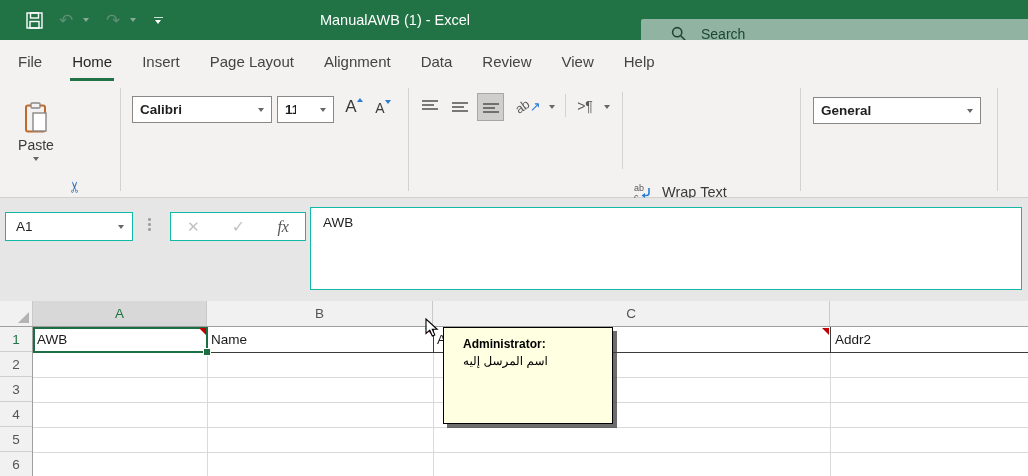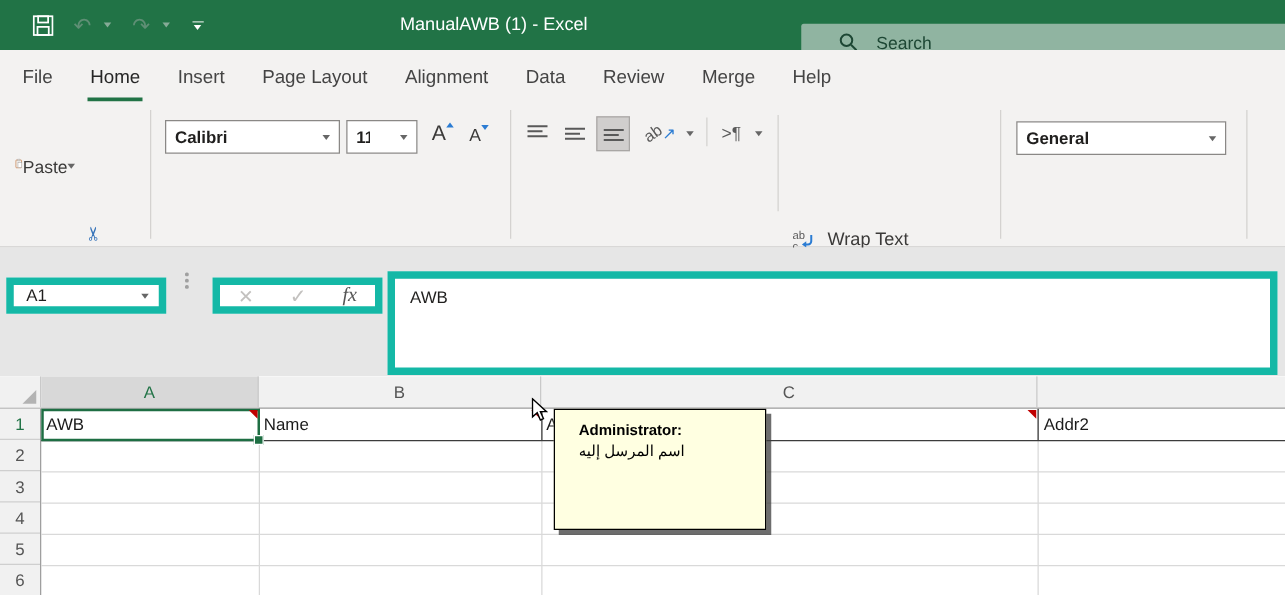--- a/index.html
+++ b/index.html
@@ -41,21 +41,21 @@
   .selectbox .val{flex:1;padding-left:7px;white-space:nowrap;overflow:hidden;}
   .selectbox .caret{margin-right:7px;}
   .glyphbtn{font-size:15px;color:#3b3a39;}
   .selbg{background:#d0cecd;border:1px solid #a9a7a5;box-sizing:border-box;}
   .stacknum{font-size:8px;line-height:8px;color:#3b3a39;text-align:center;white-space:pre;}
   .stacknum b{color:#2b7cd3;font-weight:normal;}
   .overflowtxt{position:absolute;left:1004px;top:132px;font-size:14px;color:#3b3a39;line-height:17px;}
 
   
   .fstrip{position:absolute;left:0;top:198px;width:1028px;height:103px;background:#e6e6e6;}
-  .whitebox{position:absolute;background:#fff;border:6px solid #14b8a6;box-sizing:border-box;margin-top:10px;}
+  .whitebox{position:absolute;background:#fff;border:1px solid #14b8a6;box-sizing:border-box;}
   .namebox{left:5px;top:14px;width:128px;height:29px;display:flex;align-items:center;}
   .namebox .val{flex:1;padding-left:10px;font-size:13.5px;color:#201f1e;}
   .namebox .caret{margin-right:8px;}
   .fxbox{left:170px;top:14px;width:136px;height:29px;display:flex;align-items:center;justify-content:space-around;}
   .finput{left:310px;top:9px;width:712px;height:83px;}
   .finput .val{padding:7px 0 0 12px;font-size:13.5px;color:#201f1e;}
   .dots{position:absolute;left:148px;top:20px;display:flex;flex-direction:column;gap:2.5px;}
   .dots i{width:2.5px;height:2.5px;border-radius:50%;background:#a0a0a0;}
 
   
@@ -129,31 +129,31 @@
 </div>
 
 <div class="tabrow">
   <span class="tab">File</span>
   <span class="tab active">Home</span>
   <span class="tab">Insert</span>
   <span class="tab">Page Layout</span>
   <span class="tab">Alignment</span>
   <span class="tab">Data</span>
   <span class="tab">Review</span>
-  <span class="tab">Merge</span>
+  <span class="tab">View</span>
   <span class="tab">Help</span>
 </div>
 
 <div class="ribbon">
   <div class="vsep" style="left:120px;"></div>
   <div class="vsep" style="left:408px;"></div>
   <div class="vsep" style="left:800px;"></div>
   <div class="vsep" style="left:997px;"></div>
 
-  <div class="rbtn" style="left:12px;top:8px;width:48px;height:78px;flex-direction:row;">
+  <div class="rbtn" style="left:12px;top:8px;width:48px;height:78px;flex-direction:column;">
     <svg width="26" height="32" viewBox="0 0 26 32">
       <rect x="3" y="3.5" width="19" height="26" rx="2" fill="none" stroke="#c0692b" stroke-width="2"></rect>
       <rect x="8" y="1" width="9" height="5" rx="1" fill="#f3f2f1" stroke="#8a8886" stroke-width="1.4"></rect>
       <rect x="10" y="11" width="13" height="18" fill="#fff" stroke="#8a8886" stroke-width="1.4"></rect>
     </svg>
     <span style="font-size:14px;margin-top:3px;">Paste</span>
     <i class="caret" style="margin-top:4px;"></i>
   </div>
   <div class="rbtn" style="left:62px;top:92px;width:26px;height:22px;">
     <span style="color:#3573b9;font-size:15px;display:inline-block;transform:rotate(-90deg);">✂</span>

